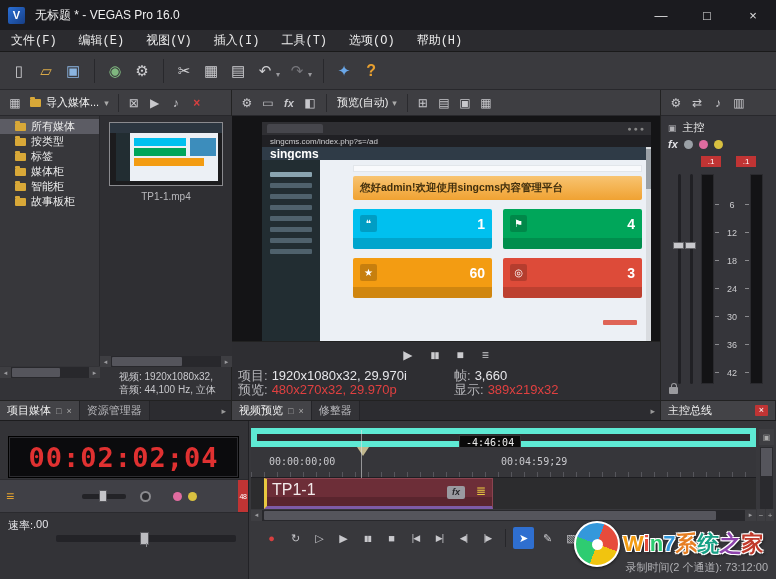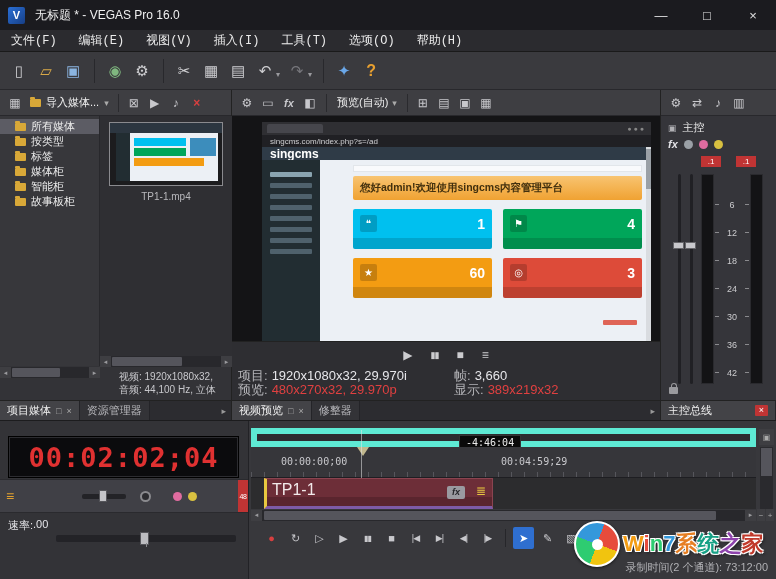--- a/index.html
+++ b/index.html
@@ -517,21 +517,21 @@
       </div>
     </div>
 
     <div class="tl-right">
       <div class="tl-topstrip">
         <span class="drag-badge">-4:46:04</span>
       </div>
       <div class="corner-btn">▣</div>
 
       <div class="ruler">
-        <span class="ruler-lbl" style="left:30px;">00:00:00;00</span>
+        <span class="ruler-lbl" style="left:18px;">00:00:00;00</span>
         <span class="ruler-lbl" style="left:250px;">00:04:59;29</span>
         <span class="marker"></span>
       </div>
       <div class="cursor-line"></div>
 
       <div class="track-row">
         <div class="clip">
           <div class="clip-band"></div>
           <div class="clip-name">TP1-1</div>
           <span class="clip-fx">fx</span>

